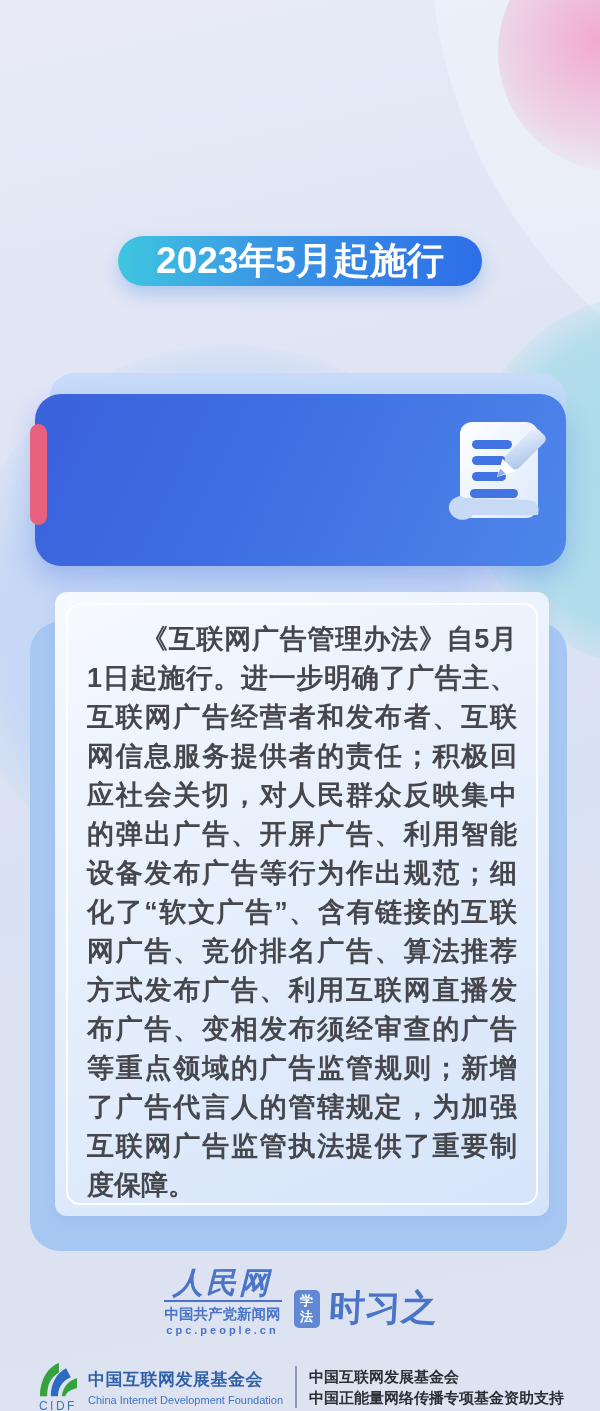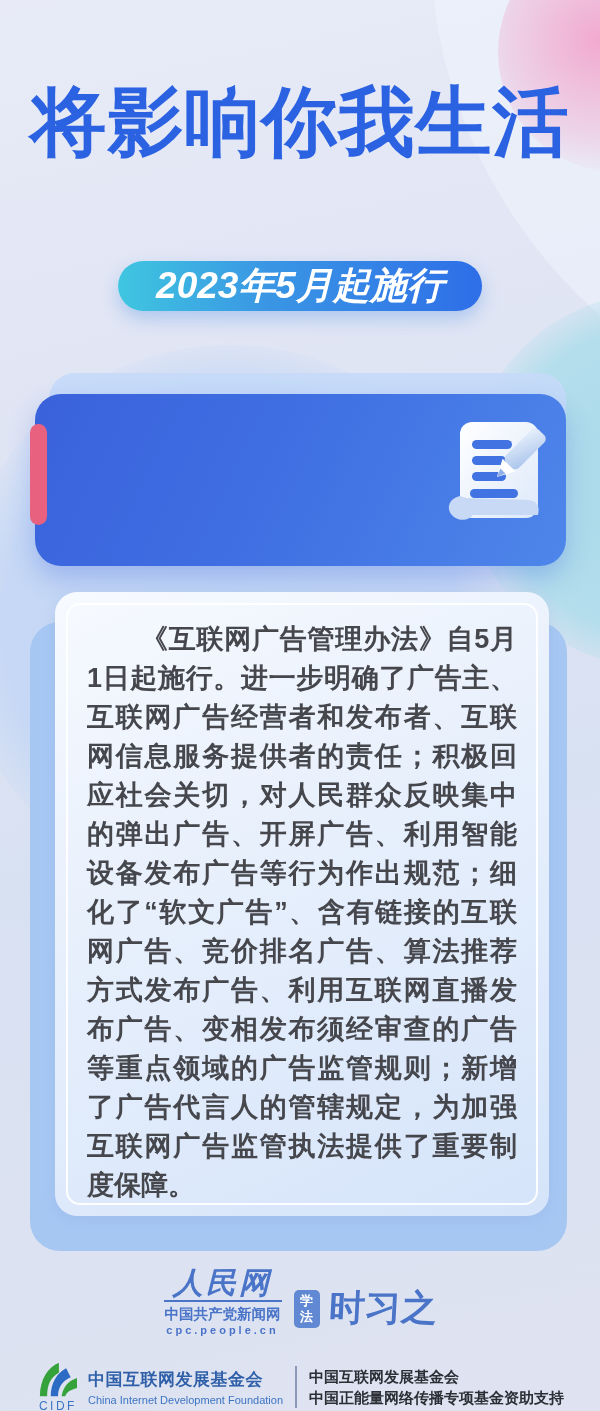--- a/index.html
+++ b/index.html
@@ -14,40 +14,40 @@
     background:radial-gradient(circle at 42% 45%, rgba(242,166,205,0.95) 0%, rgba(238,198,224,0.65) 50%, rgba(238,200,225,0) 72%); }
   .circle-left { left:-45px; top:345px; width:550px; height:550px;
     background:radial-gradient(circle, rgba(184,209,246,0.70) 0%, rgba(184,209,246,0.62) 58%, rgba(184,209,246,0) 74%); }
   .circle-teal { left:468px; top:293px; width:374px; height:374px;
     background:radial-gradient(circle, rgba(163,216,232,0.92) 0%, rgba(170,220,234,0.80) 58%, rgba(170,220,234,0) 76%); }
 
   .title { position:absolute; top:76px; left:0; width:600px; text-align:center; color:#2B62E2; font-weight:bold; }
   .title-line1 { font-size:76px; line-height:96px; letter-spacing:1px; }
   .title-line2 { font-size:76px; line-height:92px; letter-spacing:1px; }
 
-  .badge { position:absolute; top:261px; left:50%; transform:translateX(-50%);
+  .badge { position:absolute; top:236px; left:50%; transform:translateX(-50%);
     height:50px; line-height:50px; padding:0 38px; border-radius:26px; white-space:nowrap;
     background:linear-gradient(90deg,#3FC6E0 0%,#3A97E4 40%,#2E6EE8 100%);
-    color:#FFFFFF; font-size:37px; font-weight:bold; box-shadow:0 8px 18px rgba(54,130,226,0.30);font-style:italic; }
+    color:#FFFFFF; font-size:37px; font-weight:bold; box-shadow:0 8px 18px rgba(54,130,226,0.30); }
 
   .card-ghost { position:absolute; left:49px; top:373px; width:517px; height:170px;
     border-radius:26px; background:rgba(197,218,248,0.92); }
   .topic-card { position:absolute; left:35px; top:394px; width:531px; height:172px;
     border-radius:26px; background:linear-gradient(115deg,#3A62DB 0%,#3F6FE2 45%,#4E86EA 100%);
     box-shadow:0 12px 26px rgba(59,103,222,0.30); }
   .accent-bar { position:absolute; left:30px; top:424px; width:17px; height:101px;
     border-radius:9px; background:#E8617F; }
   .topic-heading { position:absolute; left:62px; top:424px; color:#FFFFFF; font-weight:bold;
     font-size:37px; line-height:55px; letter-spacing:1px; }
   .topic-icon { position:absolute; right:20px; top:22px; width:102px; height:124px; }
 
   .panel-back { position:absolute; left:30px; top:622px; width:537px; height:629px;
     border-radius:30px; background:#A7C7F3; }
   .panel { position:absolute; left:55px; top:592px; width:494px; height:624px;
-    border-radius:22px; background:linear-gradient(155deg,#F7FAFF 0%,#E8F0FC 40%,#D5E4FA 100%);
+    border-radius:12px; background:linear-gradient(155deg,#F7FAFF 0%,#E8F0FC 40%,#D5E4FA 100%);
     box-shadow:0 4px 14px rgba(120,150,210,0.18); }
   .panel-inner { position:absolute; left:11px; top:11px; right:11px; bottom:11px;
     border:2px solid rgba(255,255,255,0.92); border-radius:14px;
     padding:15px 19px; box-sizing:border-box; overflow:hidden; }
   .body-text { margin:0; text-indent:2em; text-align:justify;
     font-size:27px; line-height:39px; font-weight:bold; color:#46474D; }
 
   .footer { position:absolute; left:0; top:1266px; width:600px; }
   .frow1 { display:flex; justify-content:center; align-items:flex-start; gap:12px; }
   .rmw { text-align:center; color:#4A74C8; width:118px; }
@@ -74,21 +74,20 @@
 </style>
 </head>
 <body>
 
 <div class="circle circle-glow"></div>
 <div class="circle circle-pink"></div>
 <div class="circle circle-left"></div>
 <div class="circle circle-teal"></div>
 
 <div class="title">
-  <div class="title-line2">将影响你我生活</div>
 </div>
 
 <div class="badge">2023年5月起施行</div>
 
 <div class="card-ghost"></div>
 <div class="topic-card">
   <div class="topic-heading">
     <div>规范弹出广告、</div>
     <div>开屏广告等行为</div>
   </div>

